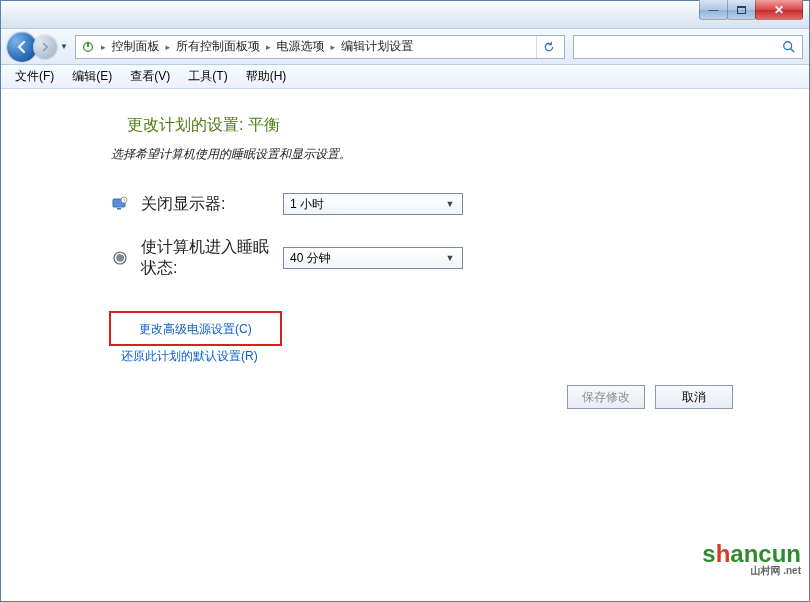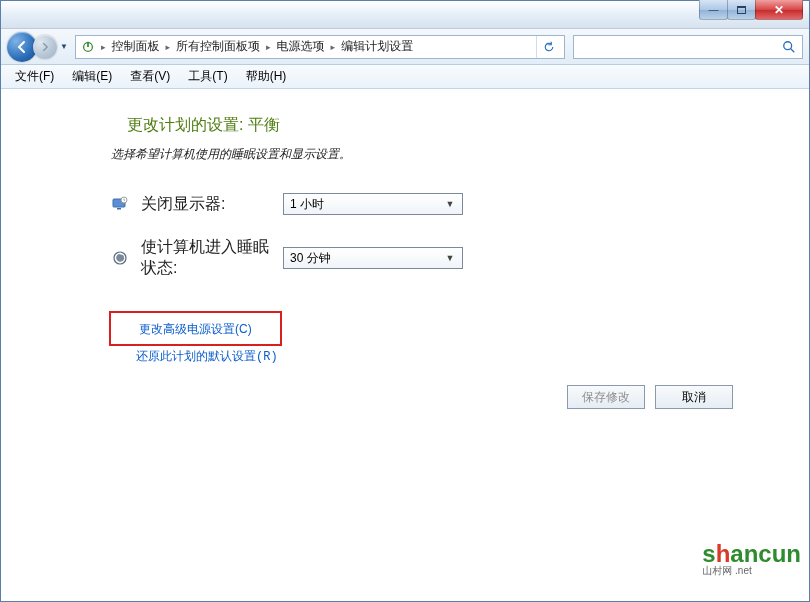--- a/index.html
+++ b/index.html
@@ -39,29 +39,29 @@
 .page-title { color:#4d7c0f; font-size:16px; font-weight:normal; margin:0 0 10px 26px; }
 .page-sub { color:#222; font-size:12px; margin:0 0 30px 10px;font-style:italic; }
 .setting-row { display:flex; align-items:center; margin:0 0 22px 10px; gap:12px; }
 .setting-icon { width:18px; height:18px; display:flex; align-items:center; justify-content:center; }
 .setting-label { width:130px; font-size:16px; color:#222; }
 .dropdown { width:180px; height:22px; border:1px solid #7a8a9a; background:linear-gradient(to bottom,#fff,#f0f4f8); display:flex; align-items:center; padding:0 6px; font-size:12px; position:relative; }
 .dropdown .dd-arrow { position:absolute; right:4px; top:3px; width:16px; height:14px; display:flex; align-items:center; justify-content:center; color:#444; font-size:9px; }
 .links-block { margin:32px 0 0 8px; }
 .link-highlight { display:inline-block; border:2px solid #d82020; padding:6px 28px; margin-bottom:0; }
 .link-highlight a, .link-plain { color:#0b5dcc; font-size:12px; text-decoration:none; }
-.link-plain { display:inline-block; margin-left:27px;font-family:Liberation Mono, monospace; }
+.link-plain { display:inline-block; margin-left:12px; }
 .footer-btns { display:flex; justify-content:flex-end; gap:10px; margin:20px 36px 0 0; }
 .btn { min-width:78px; height:24px; border:1px solid #8a9aac; background:linear-gradient(to bottom,#f8fafc,#e6edf4); font-size:12px; padding:0 14px; cursor:default; }
 .btn.disabled { color:#8e8e8e; }
 
 
 .watermark { position:absolute; right:8px; bottom:23px; font-family:Arial, sans-serif; font-weight:bold; font-size:24px; }
 .watermark .g { color:#2e8b2e; } .watermark .r { color:#d83a2a; }
-.watermark .sub { font-size:10px; color:#666; display:block; margin-top:-4px; font-weight:normal; }
+.watermark .sub { font-size:10px; color:#666; display:block; text-align:right; margin-top:-4px; font-weight:bold; }
 </style>
 </head>
 <body>
 
 <div class="window-frame">
 
   <div class="titlebar">
     <div class="titlebar-buttons">
       <div class="tb-btn tb-min">
           <span>—</span>
@@ -153,21 +153,21 @@
 
     <div class="setting-row">
       <span class="setting-icon">
         <svg width="16" height="16" viewBox="0 0 16 16">
             <circle cx="8" cy="8" r="6" fill="none" stroke="#5a6a7a" stroke-width="1.2"></circle>
             <path d="M11 5 A4 4 0 1 1 7 4" fill="#7a8a9a"></path>
           </svg>
       </span>
       <span class="setting-label">使计算机进入睡眠状态:</span>
       <div class="dropdown">
-        <span>30 分钟</span>
+        <span>40 分钟</span>
         <span class="dd-arrow">▼</span>
       </div>
     </div>
 
     <div class="links-block">
       <div class="link-highlight">
         <a href="#">更改高级电源设置(C)</a>
       </div>
       <br>
       <a href="#" class="link-plain">还原此计划的默认设置(R)</a>

